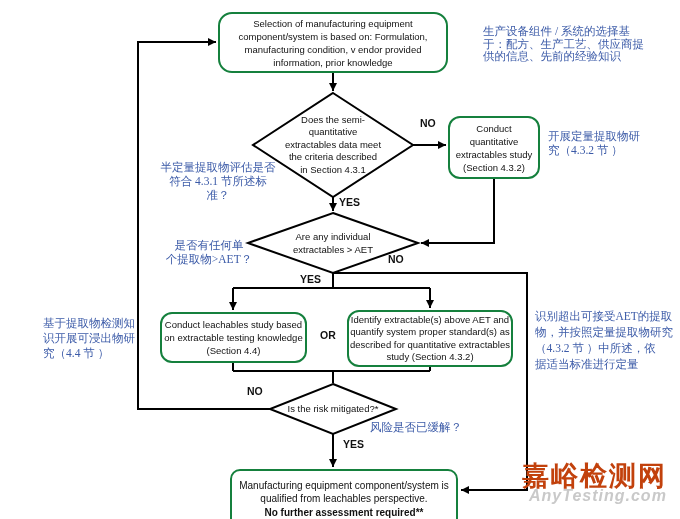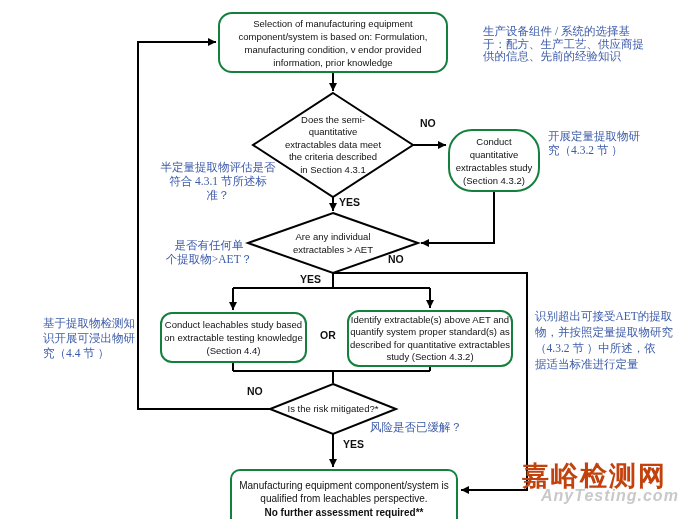--- a/index.html
+++ b/index.html
@@ -22,21 +22,21 @@
     position:absolute;color:#3c5ba8;font-size:11.5px;line-height:14px;white-space:pre-line;
     font-family:"Liberation Serif",serif;
   }
   .anno.right{text-align:center;}
   .wm-cn{
     position:absolute;left:522px;top:458px;color:#c2410c;font-size:27px;font-weight:700;
     letter-spacing:2px;z-index:9;font-family:"Liberation Sans",sans-serif;
   }
   .wm-en{
     position:absolute;left:529px;top:487px;color:#c9c9c9;font-size:16px;font-weight:700;
-    font-style:italic;z-index:9;letter-spacing:1px;margin-left:12px;
+    font-style:italic;z-index:9;letter-spacing:1px;
   }
   .bold-line{font-weight:700;}
 </style>
 </head>
 <body>
 
 <div class="canvas">
 
   <svg class="connectors" width="680" height="519" viewBox="0 0 680 519">
     <defs>
@@ -68,21 +68,21 @@
     </g>
   </svg>
 
   <div class="node" style="left:218px;top:12px;width:230px;height:61px;border-radius:14px;">
     <span>Selection of manufacturing equipment
 component/system is based on: Formulation,
 manufacturing condition, v endor provided
 information, prior knowledge</span>
   </div>
 
-  <div class="node" style="left:448px;top:129px;width:92px;height:63px;border-radius:24px;">
+  <div class="node" style="left:448px;top:116px;width:92px;height:63px;border-radius:12px;">
     <span>Conduct
 quantitative
 extractables study
 (Section 4.3.2)</span>
   </div>
 
   <div class="node" style="left:160px;top:312px;width:147px;height:51px;border-radius:12px;">
     <span>Conduct leachables study based
 on extractable testing knowledge
 (Section 4.4)</span>

